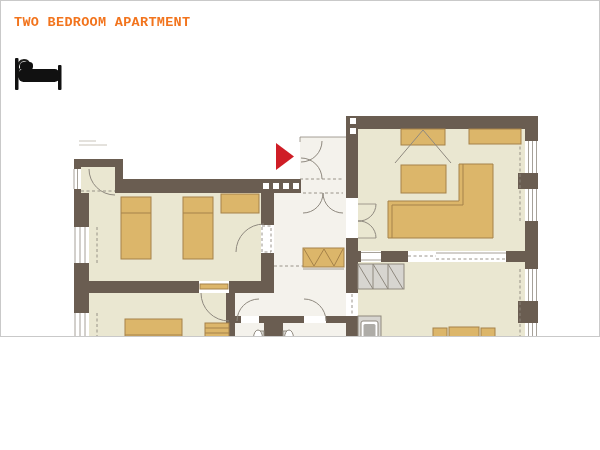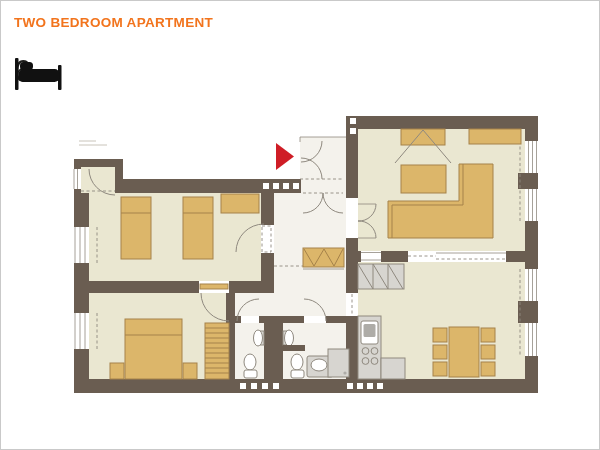--- a/index.html
+++ b/index.html
@@ -1,19 +1,19 @@
 <!DOCTYPE html>
 <html style="--wall: #6a5d51; --floor: #eae7d1; --floor-hall: #f4f2ec; --furniture: #dcb66a; --furniture-stroke: #a5824a; --appliance: #d7d5d0; --appliance-dark: #aeaca7; --line: #8f897f; --accent: #cf1d26; --title: #f2741d; --ink: #1d1d1b; --frame: #c9c9c9; --fixture: #ffffff;"><head>
 <meta charset="utf-8">
 <style>
   html,body{margin:0;padding:0;background:#fff;}
   .frame{
-    position:relative;width:600px;height:450px;box-sizing:border-box;
+    position:relative;width:600px;height:337px;box-sizing:border-box;
     border:1px solid var(--frame,#c9c9c9);background:#fff;overflow:hidden;
-    font-family:Liberation Sans, sans-serif;
+    font-family:Liberation Mono, monospace;
     padding-left:20px;
   }
   .title{
     position:absolute;left:13px;top:14px;
     font-size:13.5px;font-weight:bold;letter-spacing:.3px;
     color:var(--title,#f2741d);
   }
   .capacity{position:absolute;left:13px;top:55px;display:flex;align-items:center;gap:10px;}
   .capacity .num{font-size:31px;color:var(--ink,#1d1d1b);line-height:1;}
   svg{position:absolute;left:0;top:0;}

